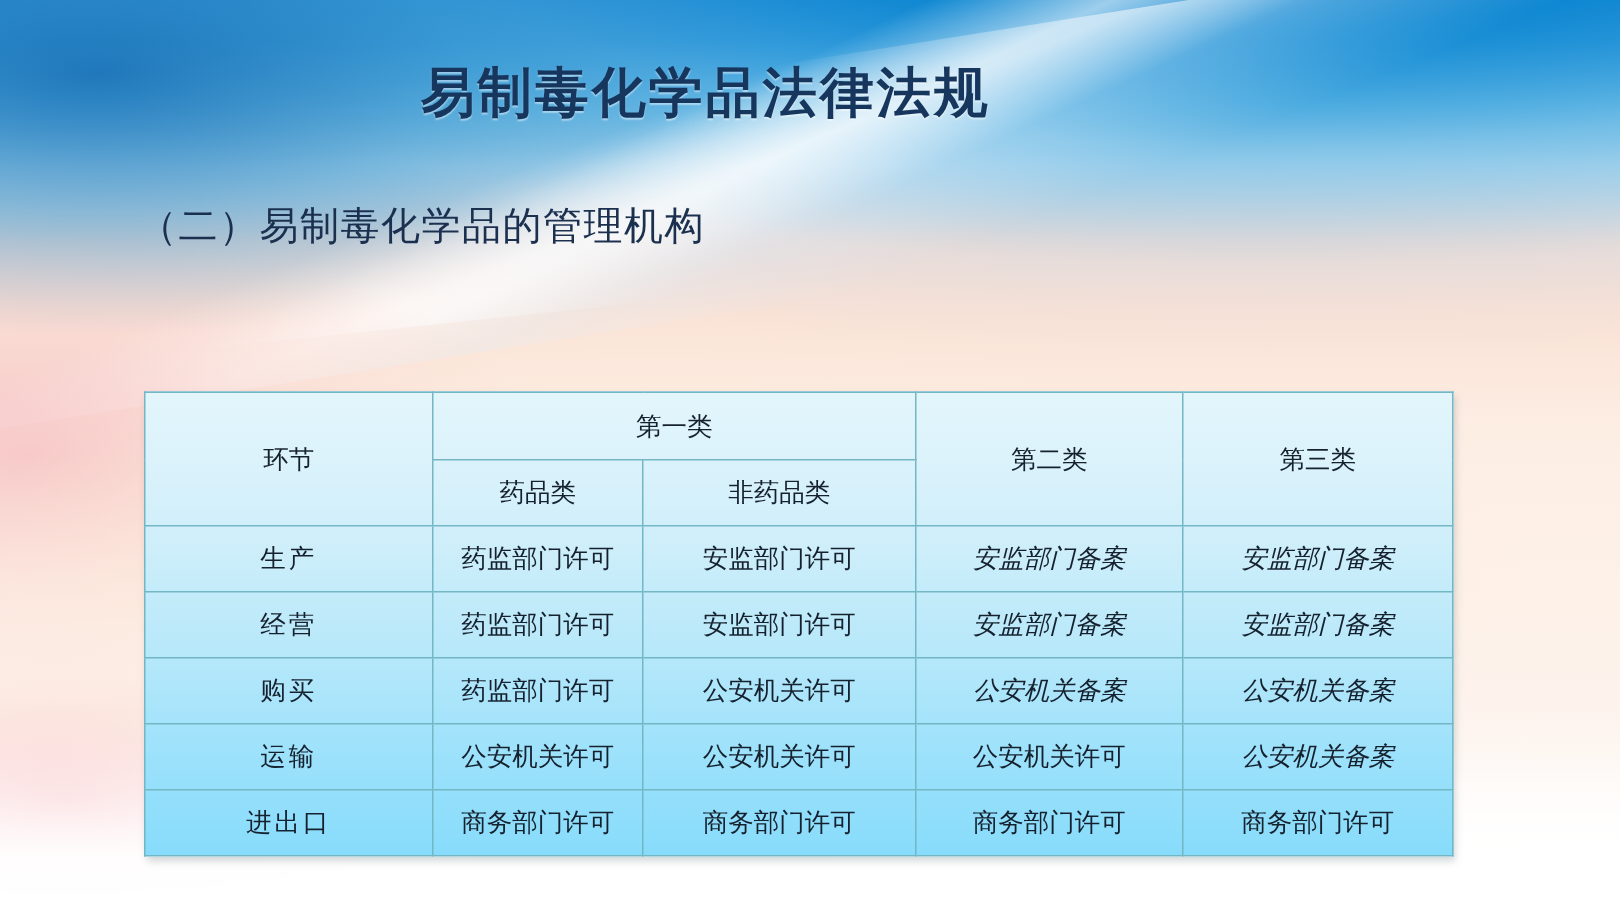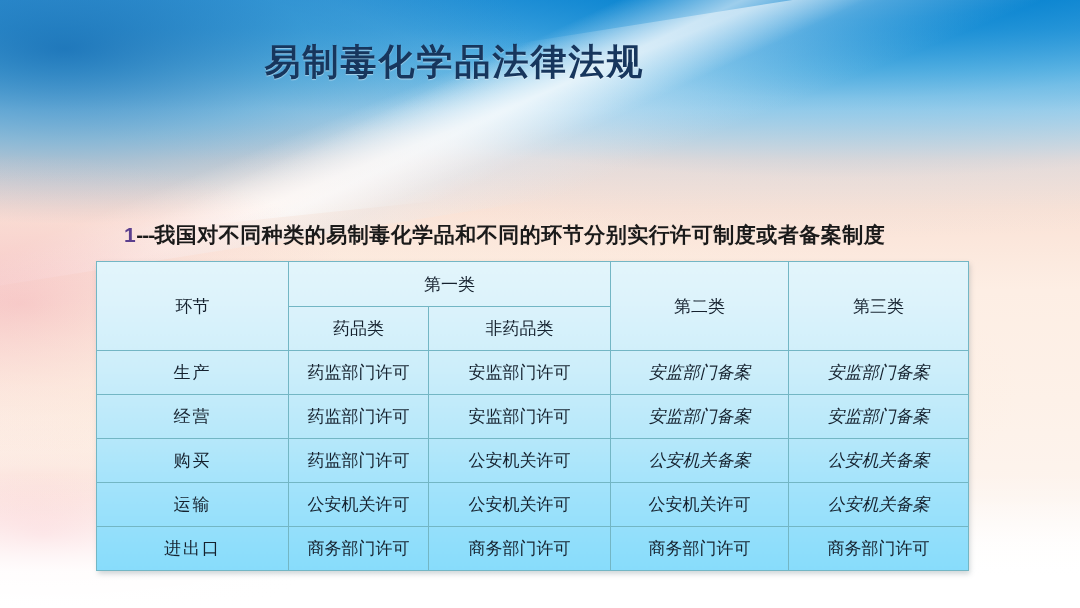--- a/index.html
+++ b/index.html
@@ -75,21 +75,21 @@
       radial-gradient(70% 40% at 40% 64%, rgba(252,222,196,0.75) 0%, rgba(253,236,220,0.4) 45%, rgba(255,255,255,0) 78%);
   }
   .bg-bottom-fade {
     background: linear-gradient(to bottom, rgba(255,255,255,0) 78%, rgba(255,255,255,0.92) 94%, #ffffff 100%);
   }
 
   
   #page-title {
     position: absolute;
     top: 38px;
-    left: 0;
+    left: 16px;
     width: 909px;
     text-align: center;
     font-family: "Liberation Sans", "DejaVu Sans", sans-serif;
     font-weight: bold;
     font-size: 36px;
     letter-spacing: 2px;
     color: #17365d;
     text-shadow: 0 1px 1px rgba(255,255,255,.45);
   }
 
@@ -168,22 +168,22 @@
   <div class="bg-layer bg-sky-sweep"></div>
   <div class="bg-layer bg-cloud-left"></div>
   <div class="bg-layer bg-sky-streak-a"></div>
   <div class="bg-layer bg-sky-streak-b"></div>
   <div class="bg-layer bg-pink-left"></div>
   <div class="bg-layer bg-peach-mid"></div>
   <div class="bg-layer bg-bottom-fade"></div>
 
   <div id="page-title">易制毒化学品法律法规</div>
 
-
-  <div id="point-line"><span class="point-num">1</span><span class="point-dashes">---</span><span class="point-text">我国对不同种类的易制毒化学品和不同的环节分别实行许可制度或者备案制度</span></div>
+  <div id="section-subtitle">（二）易制毒化学品的管理机构</div>
+
 
   <div id="perm-table-wrap">
     <table class="perm-table">
       <colgroup>
         <col class="c0">
           <col class="c1">
           <col class="c2">
           <col class="c3">
           <col class="c4">
       </colgroup>

